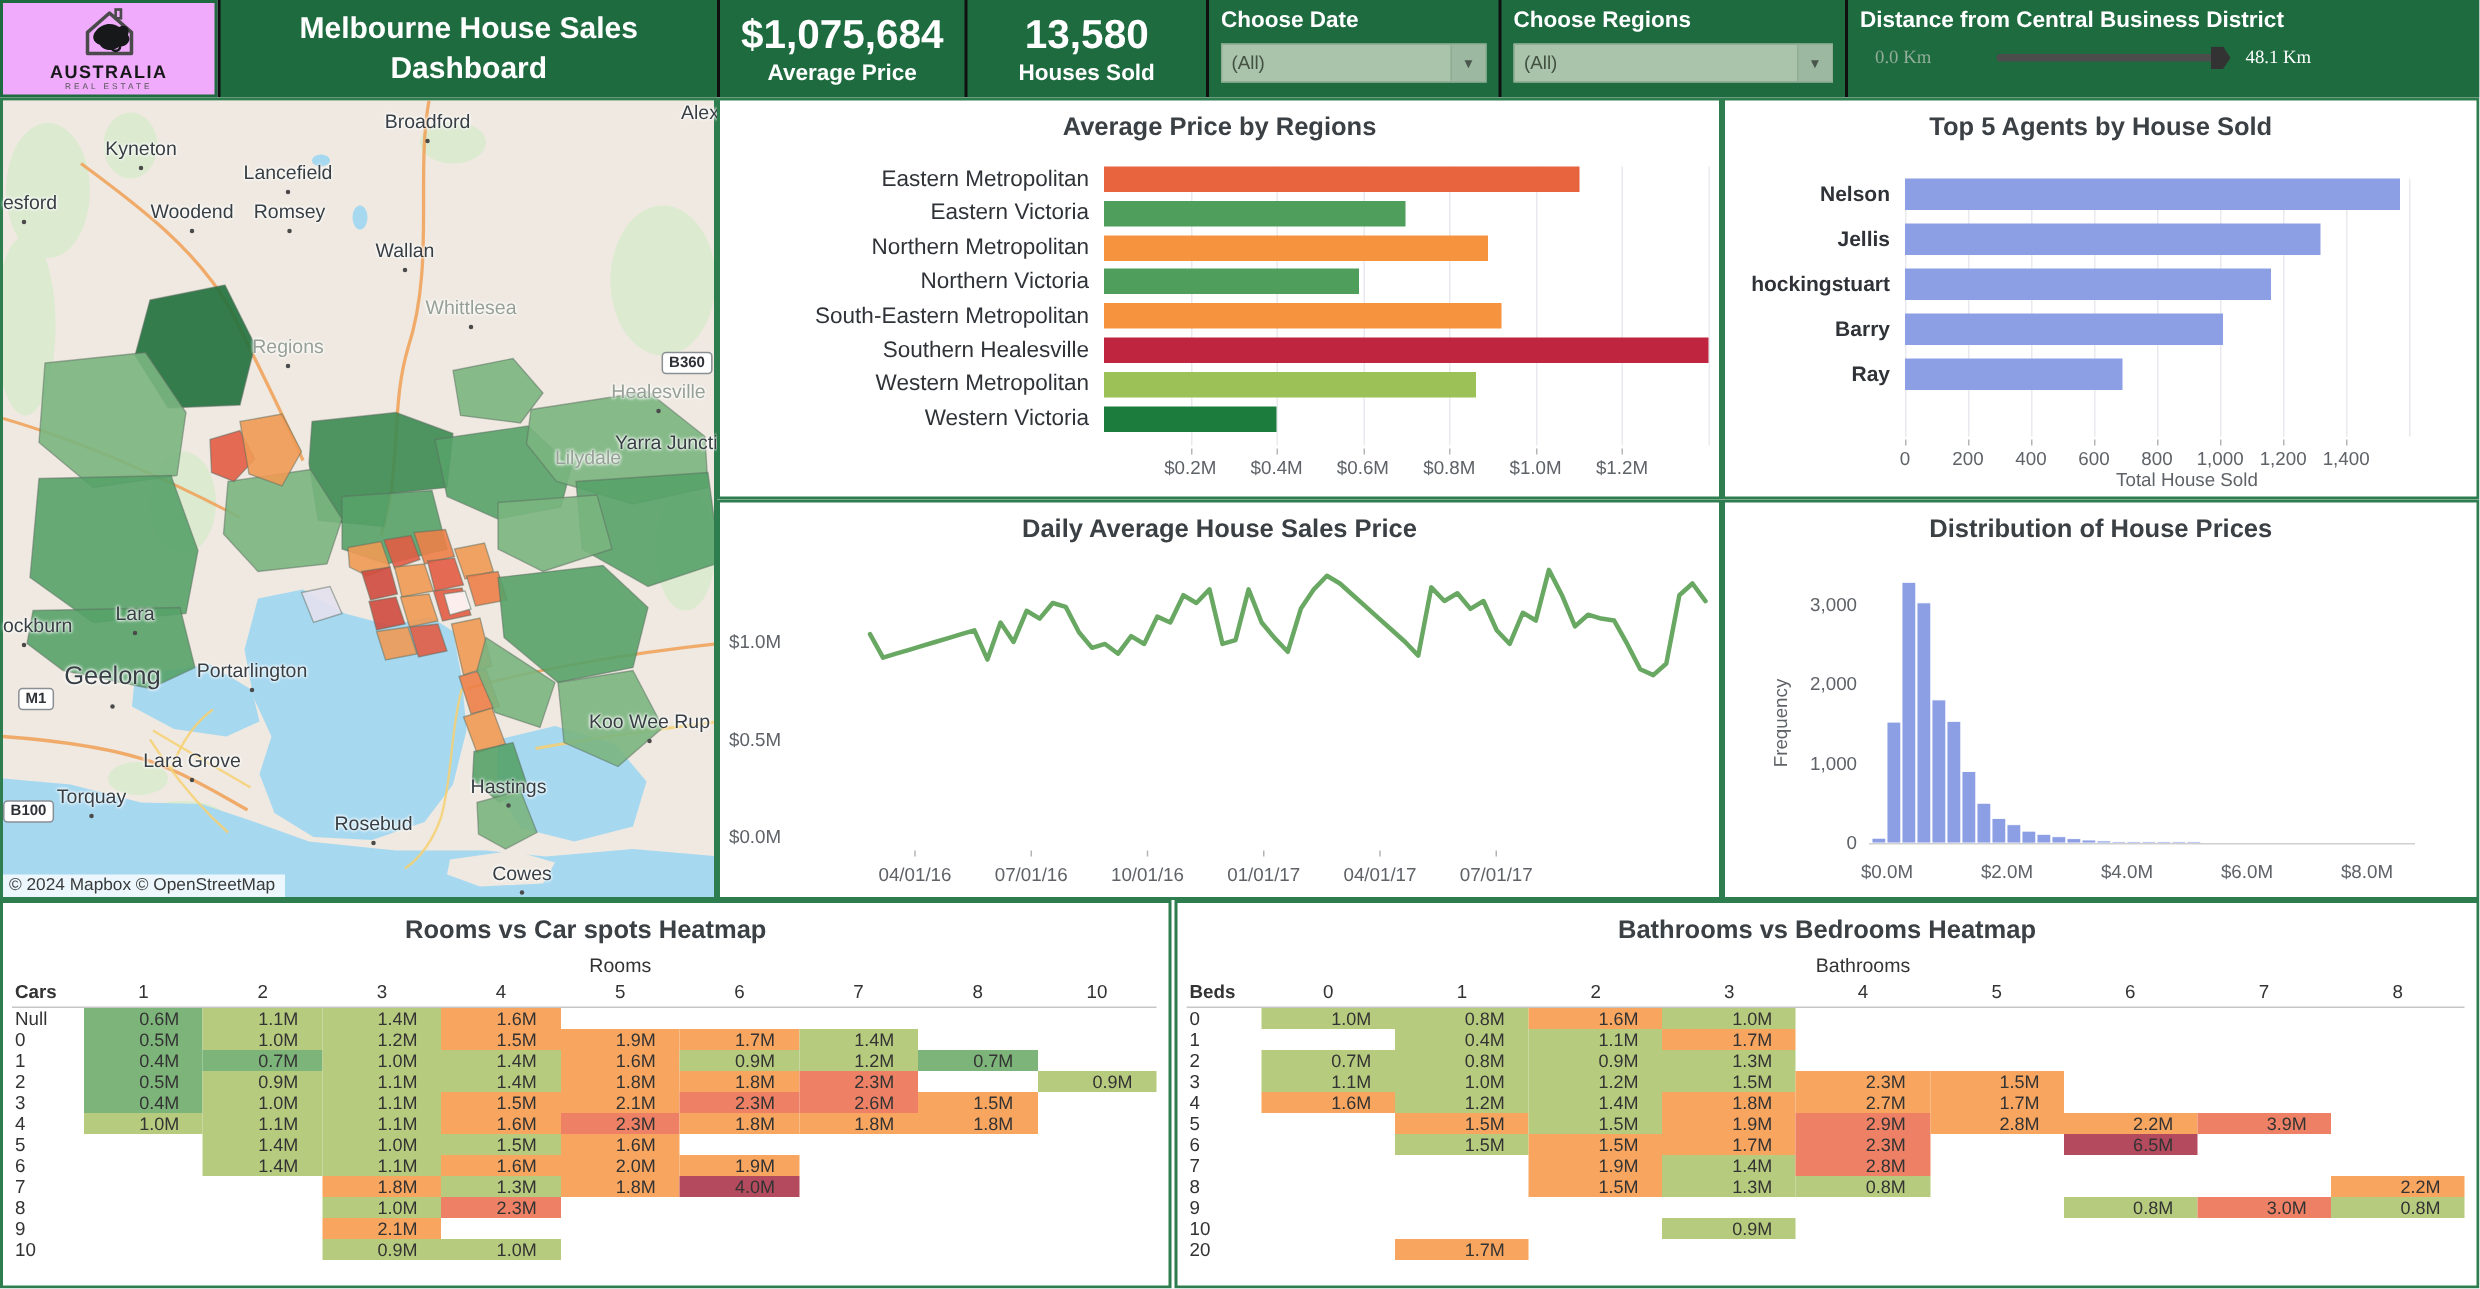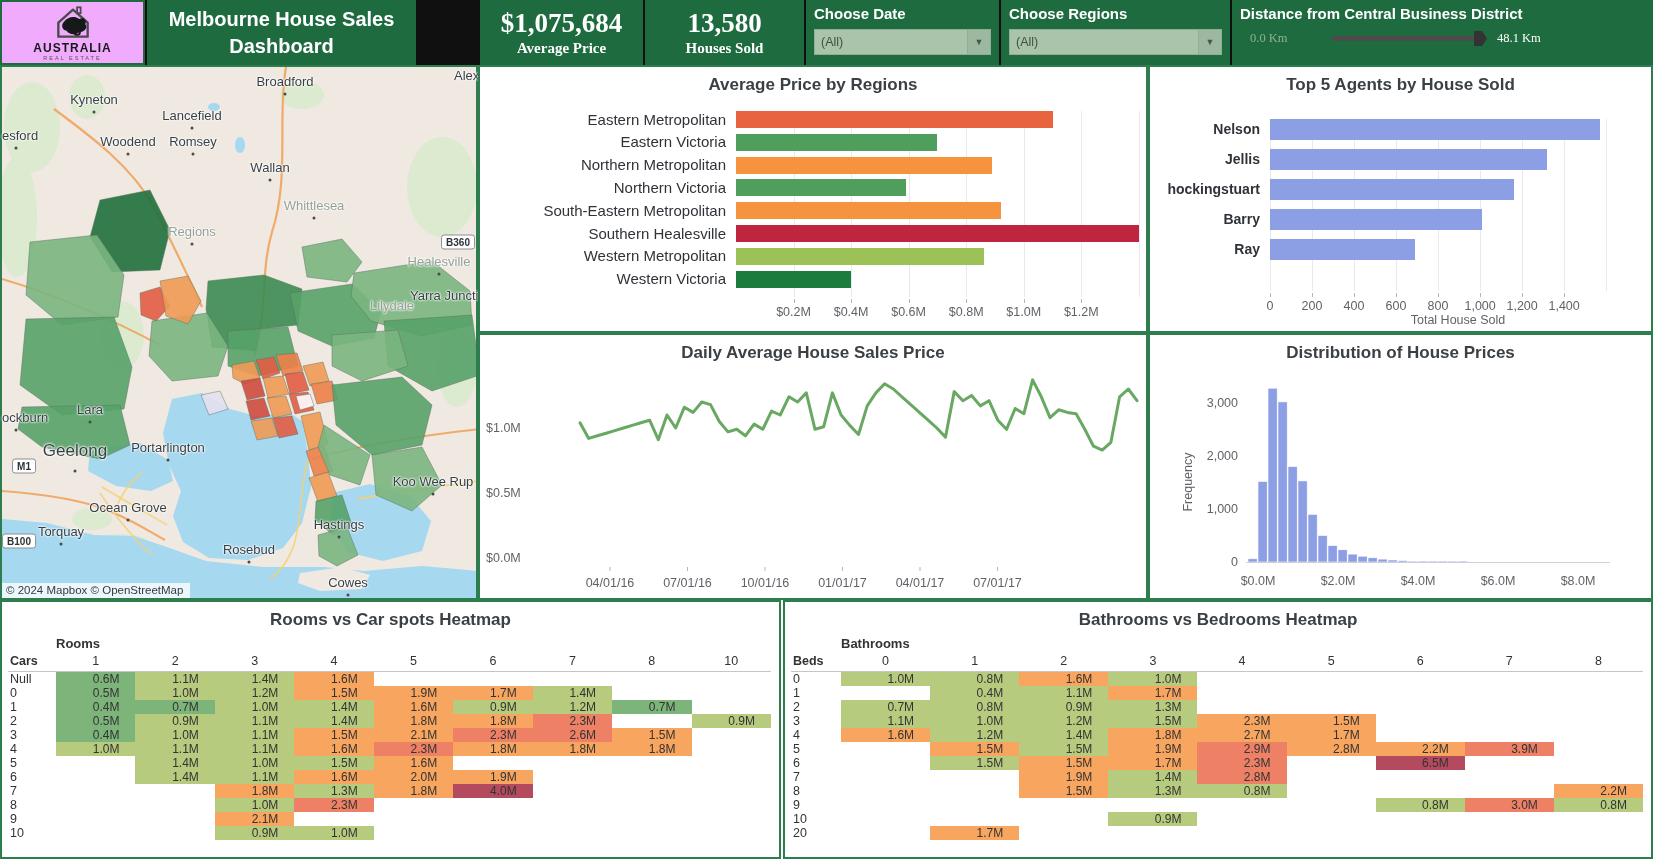--- a/index.html
+++ b/index.html
@@ -3,22 +3,22 @@
 <meta charset="utf-8">
 <style>
   html,body{margin:0;padding:0;background:#dfe3e6;}
   .stage{position:relative;width:1653px;height:859px;background:#fff;font-family:"Liberation Sans",sans-serif;overflow:hidden;}
   
   .hdr{position:absolute;left:0;top:0;width:1653px;height:65px;background:#101010;}
   .hcard{position:absolute;top:0;height:65px;background:#1e6b40;box-sizing:border-box;color:#fff;}
   .logo-card{left:0;width:145px;background:#f0abfc;border:2px solid #1e6b40;display:flex;flex-direction:column;align-items:center;justify-content:center;}
   .logo-brand{font-size:12px;font-weight:bold;letter-spacing:1px;color:#17181a;margin-top:-2px;}
   .logo-sub{font-size:5.5px;letter-spacing:2px;color:#555;}
-  .title-card{left:147px;width:269px;display:flex;align-items:center;justify-content:center;text-align:center;font-size:20px;font-weight:bold;line-height:1.35;padding:0 18px;}
-  .kpi{display:flex;flex-direction:column;align-items:center;justify-content:center;font-family:Liberation Serif, serif;}
+  .title-card{left:147px;width:331px;display:flex;align-items:center;justify-content:center;text-align:center;font-size:20px;font-weight:bold;line-height:1.35;padding:0 18px;}
+  .kpi{display:flex;flex-direction:column;align-items:center;justify-content:center;}
   .kpi1{left:480px;width:163px;}
   .kpi2{left:645px;width:159px;}
   .kpi-value{font-size:27px;font-weight:bold;}
   .kpi-label{font-size:15px;font-weight:bold;margin-top:1px;}
   .filter{padding:5px 8px;box-sizing:border-box;}
   .f1{left:806px;width:193px;}
   .f2{left:1001px;width:229px;}
   .filter-label{font-size:15px;font-weight:bold;margin-bottom:7px;}
   .select{height:24px;background:#a9c4ab;display:flex;align-items:center;justify-content:space-between;border:1px solid #8fae94;}
   .select-value{font-size:12.5px;color:#42503f;padding-left:6px;}
@@ -43,21 +43,21 @@
   .plot{position:absolute;}
   .gridv{position:absolute;top:0;bottom:0;width:1px;background:#e9e9f0;}
   .hbar{position:absolute;height:17px;}
   .blabel{position:absolute;text-align:right;font-size:15px;color:#2f3338;white-space:nowrap;}
   .blabel.bold{font-weight:bold;font-size:14px;}
   .xtick{position:absolute;font-size:12.5px;color:#5f6368;transform:translateX(-50%);white-space:nowrap;}
   .tickmark{position:absolute;width:1px;height:4px;background:#b5b5b5;}
   .xlabel{position:absolute;font-size:12.5px;color:#5f6368;text-align:center;}
   .ylabel-rot{position:absolute;font-size:12.5px;color:#5f6368;transform:rotate(-90deg);transform-origin:center;}
   
-  .hm-group{position:absolute;font-size:13px;font-weight:bold;color:#333;text-align:left;}
+  .hm-group{position:absolute;font-size:13px;font-weight:normal;color:#333;text-align:center;}
   .hm-table{position:absolute;left:6px;right:8px;}
   .hmrow{display:grid;}
   .hmhead{border-bottom:1px solid #c6c6c6;}
   .hmhead .hcell{font-size:12.5px;color:#333;text-align:center;padding-bottom:3px;}
   .hmhead .corner{font-weight:bold;text-align:left;padding-left:2px;}
   .rowlab{font-size:12.5px;color:#333;text-align:left;padding-left:2px;line-height:14px;}
   .hcellv{font-size:12px;color:#333;text-align:right;padding-right:16px;line-height:14px;box-sizing:border-box;}
   
   .map-labels{position:absolute;left:0;top:0;right:0;bottom:0;pointer-events:none;}
   .mlab{position:absolute;font-size:13px;color:#383f44;white-space:nowrap;transform:translate(-50%,-50%);text-shadow:0 0 2px #fff,0 0 2px #fff,0 0 3px #fff;}
@@ -220,21 +220,21 @@
         <div class="mlab muted" style="left: 390px; top: 238px;">Lilydale</div>
         <div class="mlab lefta" style="left: 408px; top: 228px;">Yarra Junction</div>
         <div class="mlab lefta" style="left: 0px; top: 350px;">ockburn</div>
         <span class="mdot" style="left: 14px; top: 363px;"></span>
         <div class="mlab" style="left: 88px; top: 342px;">Lara</div>
         <span class="mdot" style="left: 88px; top: 355px;"></span>
         <div class="mlab big" style="left: 73px; top: 384px;">Geelong</div>
         <span class="mdot" style="left: 73px; top: 404px;"></span>
         <div class="mlab" style="left: 166px; top: 380px;">Portarlington</div>
         <span class="mdot" style="left: 166px; top: 393px;"></span>
-        <div class="mlab" style="left: 126px; top: 440px;">Ocean Grove</div>
+        <div class="mlab" style="left: 126px; top: 440px;">Lara Grove</div>
         <span class="mdot" style="left: 126px; top: 453px;"></span>
         <div class="mlab" style="left: 59px; top: 464px;">Torquay</div>
         <span class="mdot" style="left: 59px; top: 477px;"></span>
         <div class="mlab" style="left: 247px; top: 482px;">Rosebud</div>
         <span class="mdot" style="left: 247px; top: 495px;"></span>
         <div class="mlab" style="left: 337px; top: 457px;">Hastings</div>
         <span class="mdot" style="left: 337px; top: 470px;"></span>
         <div class="mlab" style="left: 431px; top: 414px;">Koo Wee Rup</div>
         <span class="mdot" style="left: 431px; top: 427px;"></span>
         <div class="mlab" style="left: 346px; top: 515px;">Cowes</div>

